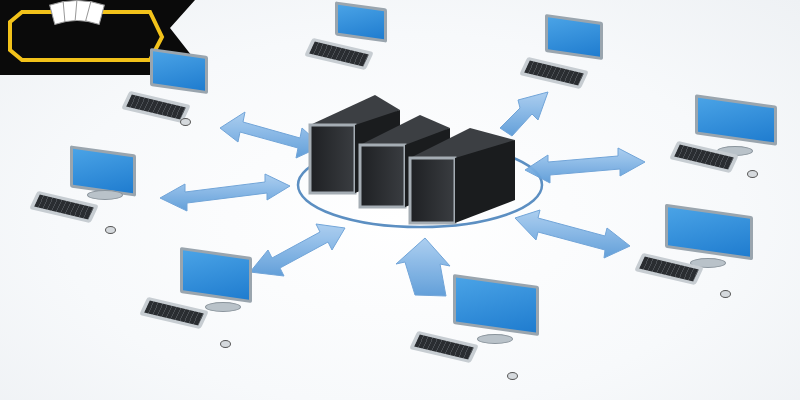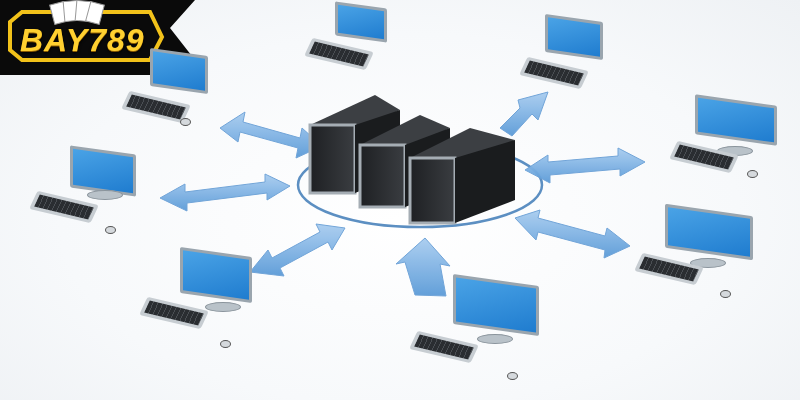--- a/index.html
+++ b/index.html
@@ -58,23 +58,20 @@
     <polygon points="0,0 195,0 170,28 195,60 150,75 0,75" fill="#0a0a0a"></polygon>
     <polygon points="10,22 22,12 150,12 162,37 150,60 22,60 10,50" fill="none" stroke="#f2c21a" stroke-width="4"></polygon>
     <g>
       <rect x="52" y="3" width="14" height="20" fill="#fff" stroke="#999" transform="rotate(-15 59 13)"></rect>
       <rect x="64" y="1" width="14" height="20" fill="#fff" stroke="#999" transform="rotate(-5 71 11)"></rect>
       <rect x="76" y="1" width="14" height="20" fill="#fff" stroke="#999" transform="rotate(5 83 11)"></rect>
       <rect x="88" y="3" width="14" height="20" fill="#fff" stroke="#999" transform="rotate(15 95 13)"></rect>
     </g>
   </svg>
 
-  <div class="logo">
-    <span class="logo-text">BAY789</span>
-  </div>
 
   <div class="comp" style="left:112px;top:52px">
     <div class="monitor" style="left:38px;top:0;width:58px;height:38px">
         <div class="screen"></div>
       </div>
     <div class="keyboard" style="left:10px;top:46px">
         <div class="keys"></div>
       </div>
     <div class="mouse" style="left:68px;top:66px"></div>
   </div>

